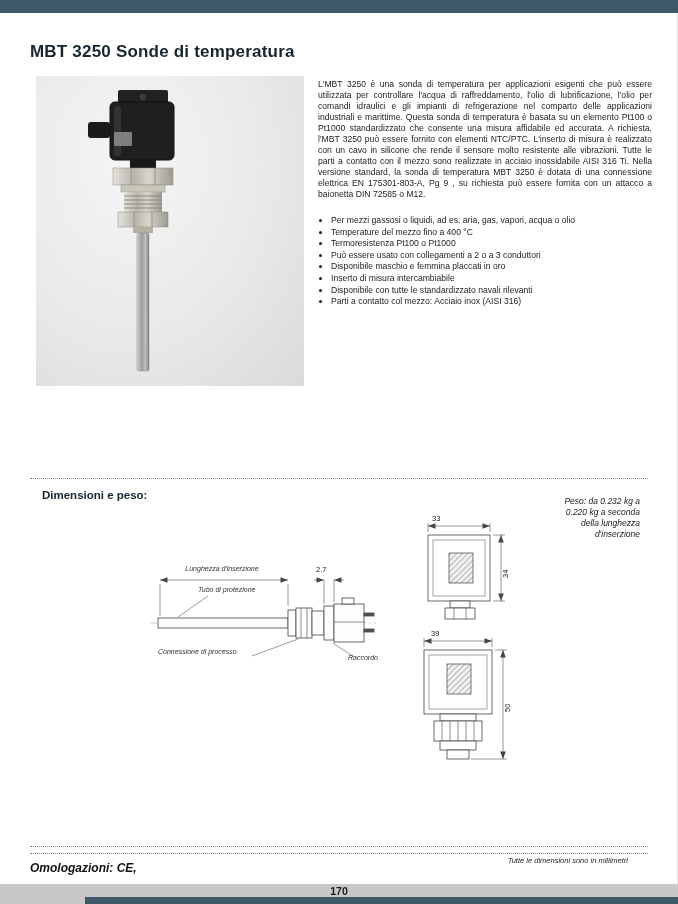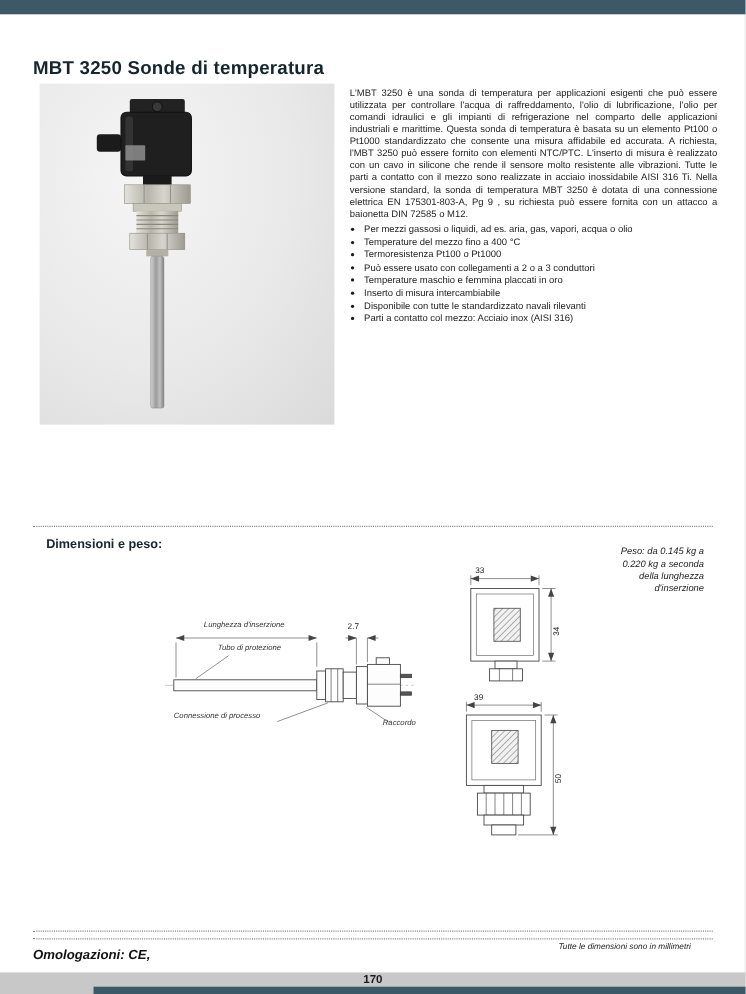--- a/index.html
+++ b/index.html
@@ -1,26 +1,26 @@
 <!DOCTYPE html>
 <html><head>
 <meta charset="utf-8">
 <style>
   html,body{margin:0;padding:0;background:#ffffff;}
   .page{position:relative;width:678px;height:904px;background:#ffffff;overflow:hidden;
         font-family:"Liberation Sans",sans-serif;color:#1c1c1c;
         box-shadow:inset -1px -1px 0 #e2e2e2;}
   .abs{position:absolute;}
   .top-bar{left:0;top:0;width:678px;height:13px;background:#3d5866;}
-  .page-title{left:30px;top:52px;font-size:17px;font-weight:700;color:#16262e;letter-spacing:.2px;}
+  .page-title{left:30px;top:42px;font-size:17px;font-weight:700;color:#16262e;letter-spacing:.2px;}
   .photo{left:36px;top:76px;width:268px;height:310px;
          background:radial-gradient(ellipse at 35% 28%,#f5f5f5 0%,#e9e9e9 55%,#dadada 100%);}
   .col{left:318px;top:79px;width:334px;}
   .body-text{font-size:8.6px;line-height:11px;text-align:justify;margin:0;}
-  .feat{margin:3px 0 0 0;padding-left:13px;font-size:8.6px;line-height:11.6px;}
+  .feat{margin:15px 0 0 0;padding-left:13px;font-size:8.6px;line-height:11.6px;}
   .feat li{margin:0;padding:0;}
   .dotted{border-top:1px dotted #858585;height:0;width:618px;left:30px;}
   .sec-head{left:42px;top:489px;font-size:11.5px;font-weight:700;color:#16262e;}
   .weight{left:546px;top:496px;width:94px;font-size:8.5px;font-style:italic;line-height:11px;
           text-align:right;color:#222;}
   .draw{left:30px;top:510px;width:618px;height:300px;}
   .dlabel{font-size:7px;font-style:italic;color:#333;white-space:nowrap;}
   .dnum{font-size:7.5px;color:#222;text-align:left;}
   .vdim{font-size:7.5px;color:#222;transform:rotate(-90deg);transform-origin:0 0;white-space:nowrap;}
   .units{left:388px;top:832px;width:240px;text-align:right;font-size:7.5px;font-style:italic;color:#222;margin-top:24px;}
@@ -78,31 +78,31 @@
     </svg>
   </div>
 
   <div class="abs col">
     <p class="body-text">L'MBT 3250 è una sonda di temperatura per applicazioni esigenti che può essere utilizzata per controllare l'acqua di raffreddamento, l'olio di lubrificazione, l'olio per comandi idraulici e gli impianti di refrigerazione nel comparto delle applicazioni industriali e marittime. Questa sonda di temperatura è basata su un elemento Pt100 o Pt1000 standardizzato che consente una misura affidabile ed accurata. A richiesta, l'MBT 3250 può essere fornito con elementi NTC/PTC. L'inserto di misura è realizzato con un cavo in silicone che rende il sensore molto resistente alle vibrazioni. Tutte le parti a contatto con il mezzo sono realizzate in acciaio inossidabile AISI 316 Ti. Nella versione standard, la sonda di temperatura MBT 3250 è dotata di una connessione elettrica EN 175301-803-A, Pg 9 , su richiesta può essere fornita con un attacco a baionetta DIN 72585 o M12.</p>
     <ul class="feat">
       <li>Per mezzi gassosi o liquidi, ad es. aria, gas, vapori, acqua o olio</li>
       <li>Temperature del mezzo fino a 400 °C</li>
       <li>Termoresistenza Pt100 o Pt1000</li>
       <li>Può essere usato con collegamenti a 2 o a 3 conduttori</li>
-      <li>Temperature maschio e femmina placcati in oro</li>
+      <li>Disponibile maschio e femmina placcati in oro</li>
       <li>Inserto di misura intercambiabile</li>
       <li>Disponibile con tutte le standardizzato navali rilevanti</li>
       <li>Parti a contatto col mezzo: Acciaio inox (AISI 316)</li>
     </ul>
   </div>
 
   <div class="abs dotted" style="top:478px;"></div>
 
   <div class="abs sec-head">Dimensioni e peso:</div>
-  <div class="abs weight">Peso: da 0.145 kg a 0.220 kg a seconda della lunghezza d'inserzione</div>
+  <div class="abs weight">Peso: da 0.232 kg a 0.220 kg a seconda della lunghezza d'inserzione</div>
 
   <svg class="abs draw" viewBox="0 0 618 300">
     <defs>
       <pattern id="hatch" width="4" height="4" patternUnits="userSpaceOnUse" patternTransform="rotate(45)">
         <rect width="4" height="4" fill="#f1f1f1"></rect>
         <line x1="0" y1="0" x2="0" y2="4" stroke="#777" stroke-width="1"></line>
       </pattern>
       <marker id="arr" viewBox="0 0 8 8" markerWidth="8" markerHeight="8" refX="8" refY="4" orient="auto-start-reverse" markerUnits="userSpaceOnUse">
         <path d="M0.5,1.2 L8,4 L0.5,6.8 Z" fill="#444"></path>
       </marker>

